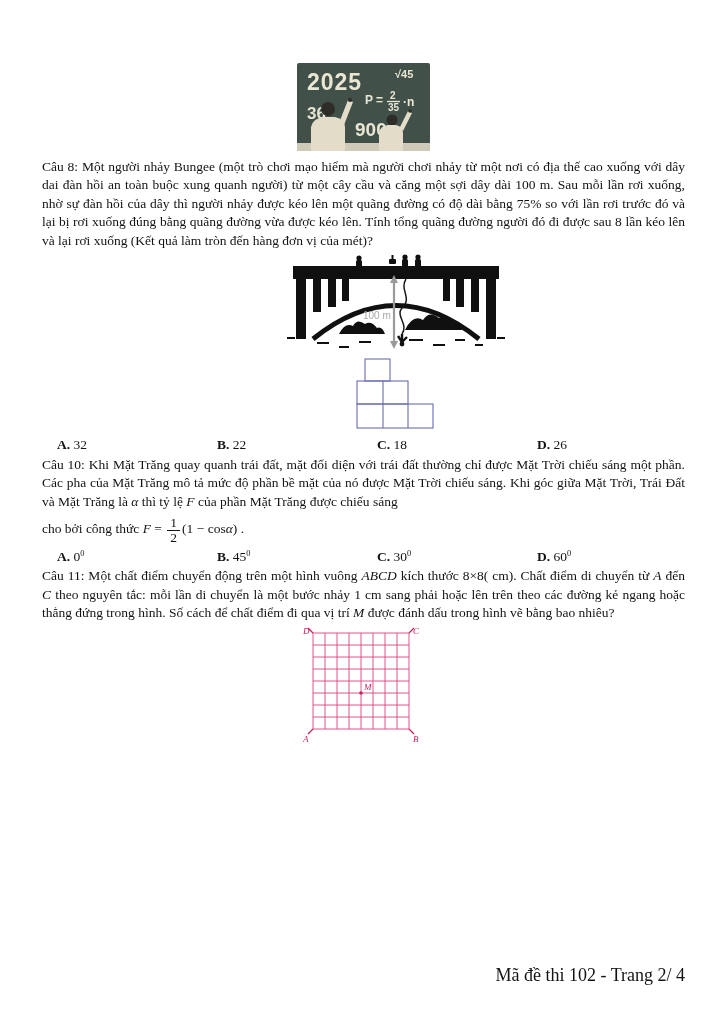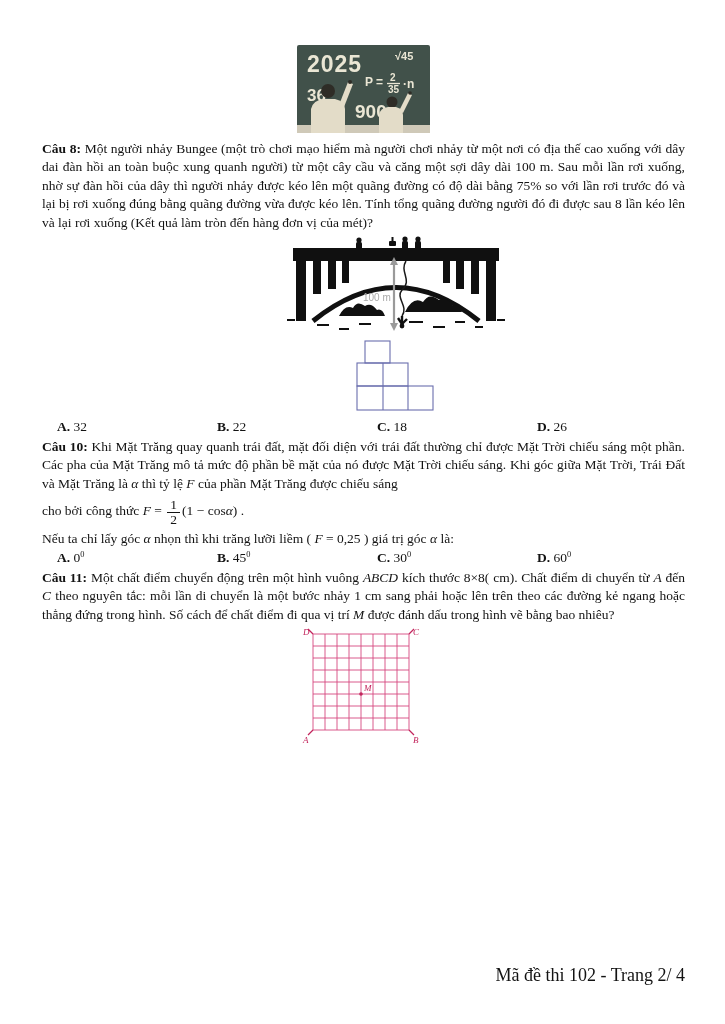--- a/index.html
+++ b/index.html
@@ -9,32 +9,32 @@
     margin:0 auto;
     background:#ffffff;
     font-family:"Liberation Serif", serif;
     color:#131313;
     font-size:13.5px;
     line-height:18.5px;
     overflow:hidden;
   }
   .content{padding:0 40px 0 42px;}
   p.qtext{margin:0;text-align:justify;}
-  .qlabel{font-weight:bold;margin-top:28px;}
+  .qlabel{font-weight:normal;margin-top:28px;}
   .it{font-style:italic;}
   .answers{
     display:grid;
     grid-template-columns:160px 160px 160px 1fr;
     margin:1px 0;
     padding-left:15px;
   }
   .ans-label{font-weight:bold;}
   .ans sup{font-size:0.62em;line-height:0;}
   .fig{display:block;}
-  .fig-chalkboard{width:133px;margin:45px auto 1px auto;}
+  .fig-chalkboard{width:133px;margin:63px auto 1px auto;}
   .fig-bridge{width:218px;margin:2px auto;transform:translateX(32px);}
   .fig-staircase{width:80px;margin:1px auto;transform:translateX(31px);}
   .fig-moon{width:285px;margin:3px 0 3px 183px;}
   .fig-grid{width:125px;margin:2px auto 1px auto;}
   .formula-line{margin:5px 0 3px 0;}
   .frac{display:inline-block;vertical-align:-0.62em;text-align:center;line-height:1.02;margin:0 2px;}
   .frac .num{display:block;border-bottom:1px solid #131313;padding:0 3px;}
   .frac .den{display:block;padding:0 3px;}
   .footer{
     position:absolute;right:40px;top:966px;
@@ -163,21 +163,20 @@
       <span class="ans"><span class="ans-label">A.</span> <span>32</span></span>
       <span class="ans"><span class="ans-label">B.</span> <span>22</span></span>
       <span class="ans"><span class="ans-label">C.</span> <span>18</span></span>
       <span class="ans"><span class="ans-label">D.</span> <span>26</span></span>
     </div>
 
     <p class="qtext"><span class="qlabel">Câu 10:</span><span><span> Khi Mặt Trăng quay quanh trái đất, mặt đối diện với trái đất thường chỉ được Mặt Trời chiếu sáng một phần. Các pha của Mặt Trăng mô tả mức độ phần bề mặt của nó được Mặt Trời chiếu sáng. Khi góc giữa Mặt Trời, Trái Đất và Mặt Trăng là </span><span class="it">α</span><span> thì tỷ lệ </span><span class="it">F</span><span> của phần Mặt Trăng được chiếu sáng</span></span></p>
     <div class="formula-line"><span>cho bởi công thức </span><span class="it">F</span><span> = </span><span class="frac"><span class="num">1</span><span class="den">2</span></span><span>(1 − cos</span><span class="it">α</span><span>) .</span></div>
 
 
-    <p class="qtext"><span>Nếu ta chỉ lấy góc </span><span class="it">α</span><span> nhọn thì khi trăng lưỡi liềm ( </span><span class="it">F</span><span> = 0,25 ) giá trị góc </span><span class="it">α</span><span> là:</span></p>
 
     <div class="answers">
       <span class="ans"><span class="ans-label">A.</span> <span>0</span><sup>0</sup></span>
       <span class="ans"><span class="ans-label">B.</span> <span>45</span><sup>0</sup></span>
       <span class="ans"><span class="ans-label">C.</span> <span>30</span><sup>0</sup></span>
       <span class="ans"><span class="ans-label">D.</span> <span>60</span><sup>0</sup></span>
     </div>
 
     <p class="qtext"><span class="qlabel">Câu 11:</span><span><span> Một chất điểm chuyển động trên một hình vuông </span><span class="it">ABCD</span><span> kích thước 8×8( cm). Chất điểm di chuyển từ </span><span class="it">A</span><span> đến </span><span class="it">C</span><span> theo nguyên tắc: mỗi lần di chuyển là một bước nhảy 1 cm sang phải hoặc lên trên theo các đường kẻ ngang hoặc thẳng đứng trong hình. Số cách để chất điểm đi qua vị trí </span><span class="it">M</span><span> được đánh dấu trong hình vẽ bằng bao nhiêu?</span></span></p>
 

